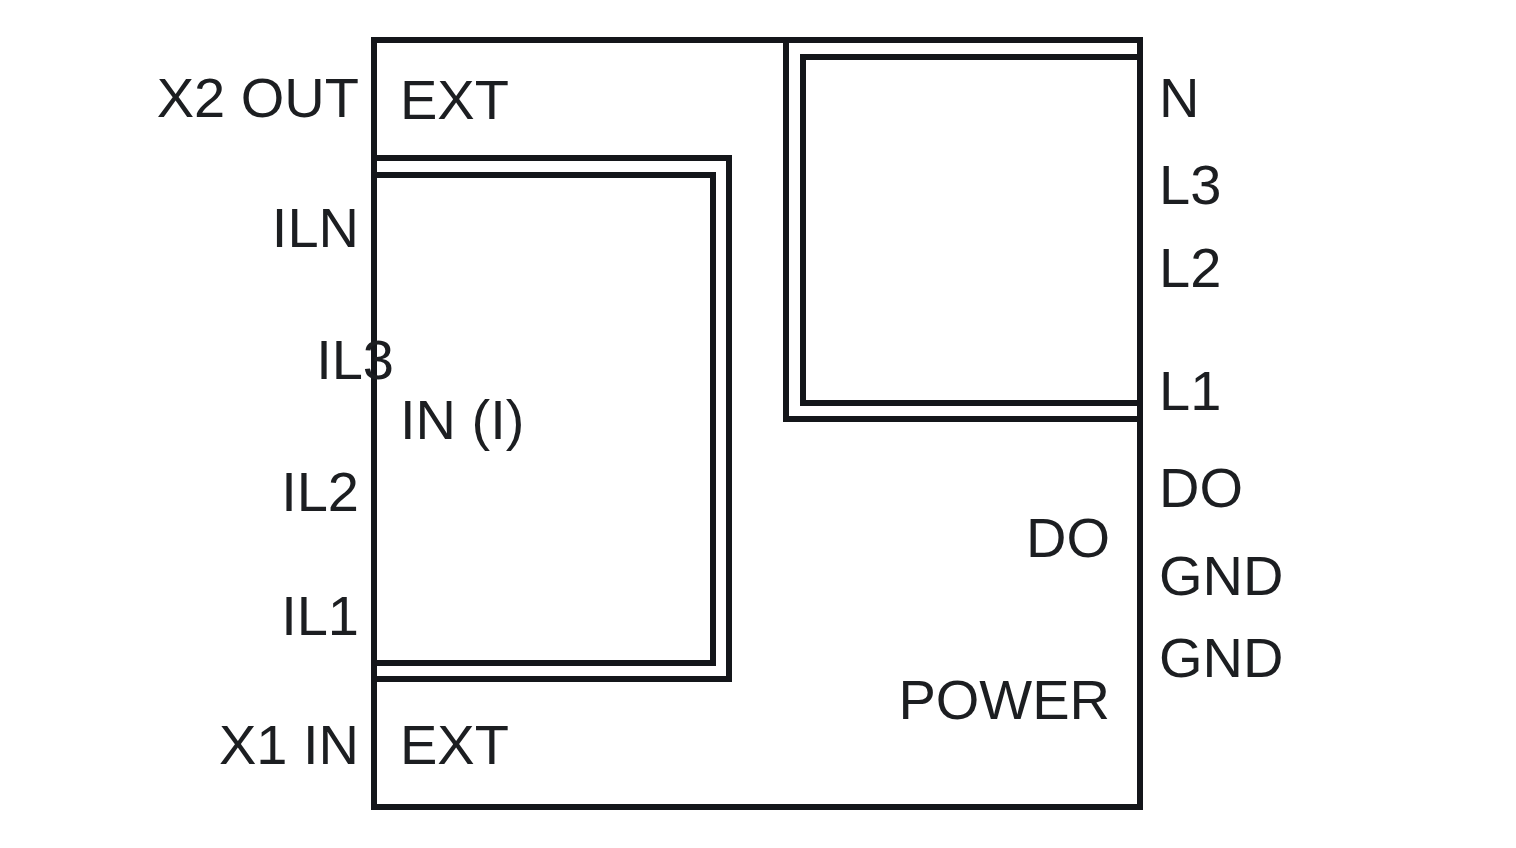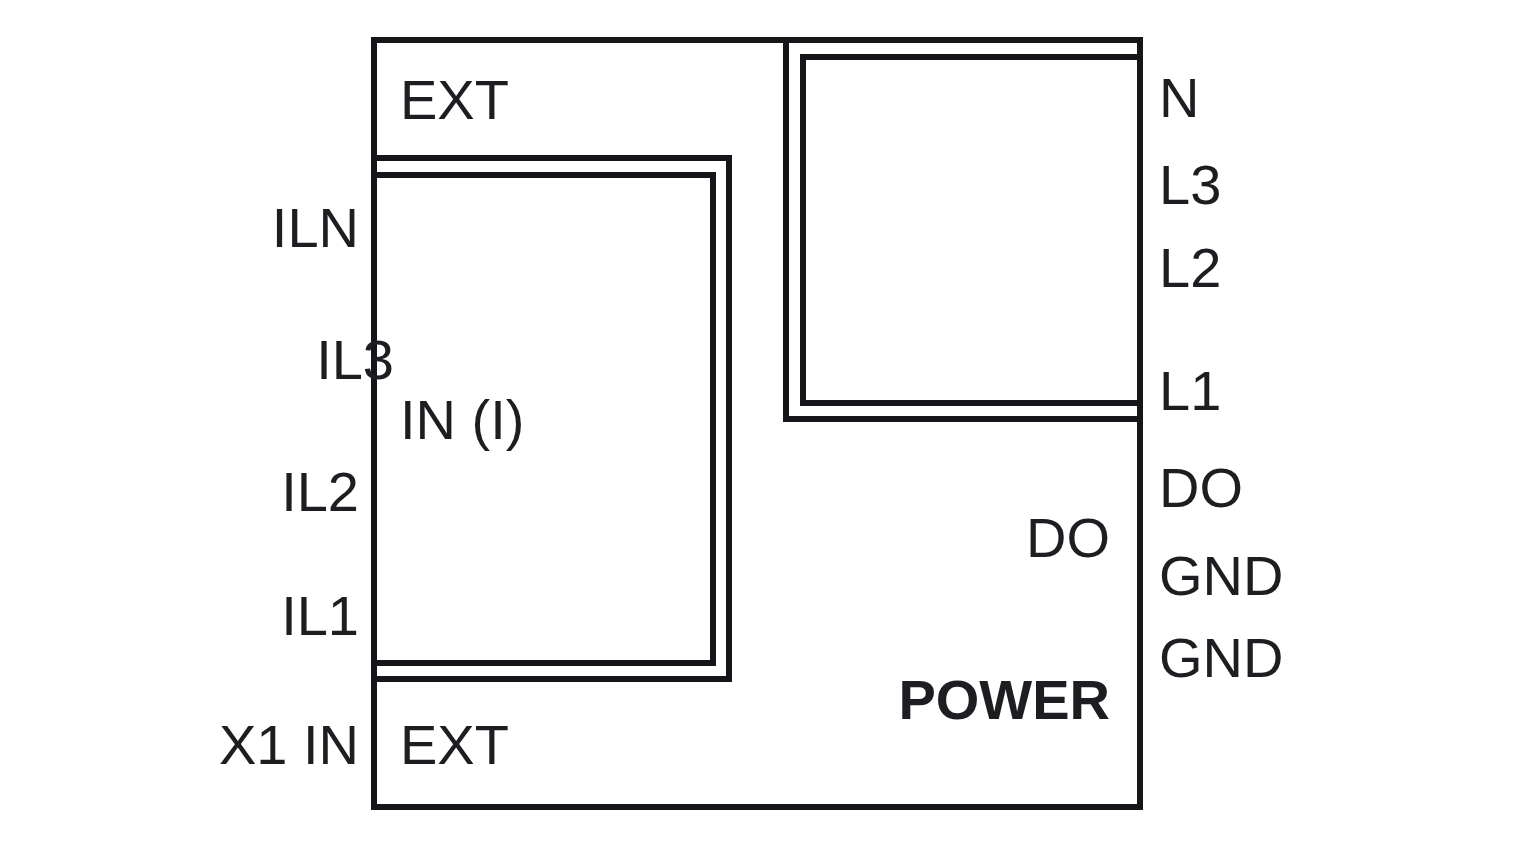--- a/index.html
+++ b/index.html
@@ -82,24 +82,25 @@
 
   <div class="line-h" style="left:783px; top:416px; width:360px; height:6px;"></div>
 
   <div class="lbl lbl-block" style="left:400px; top:100px;">EXT</div>
 
   <div class="lbl lbl-block" style="left:400px; top:420px;">IN (I)</div>
 
 
   <div class="lbl lbl-block-right" style="right:406px; top:538px;">DO</div>
 
-  <div class="lbl lbl-block-right" style="right:406px; top:700px;font-weight:bold;">POWER</div>
+  <div class="lbl lbl-block-right" style="right:406px; top:700px;">POWER</div>
 
   <div class="lbl lbl-block" style="left:400px; top:745px;">EXT</div>
 
+  <div class="lbl lbl-terminal-left" style="right:1157px; top:98px;">X2 OUT</div>
 
   <div class="lbl lbl-terminal-left" style="right:1157px; top:228px;margin-left:34px;">ILN</div>
 
   <div class="lbl lbl-terminal-left" style="right:1122px; top:360px;">IL3</div>
 
   <div class="lbl lbl-terminal-left" style="right:1157px; top:492px;">IL2</div>
 
   <div class="lbl lbl-terminal-left" style="right:1157px; top:616px;">IL1</div>
 
   <div class="lbl lbl-terminal-left" style="right:1157px; top:745px;">X1 IN</div>

